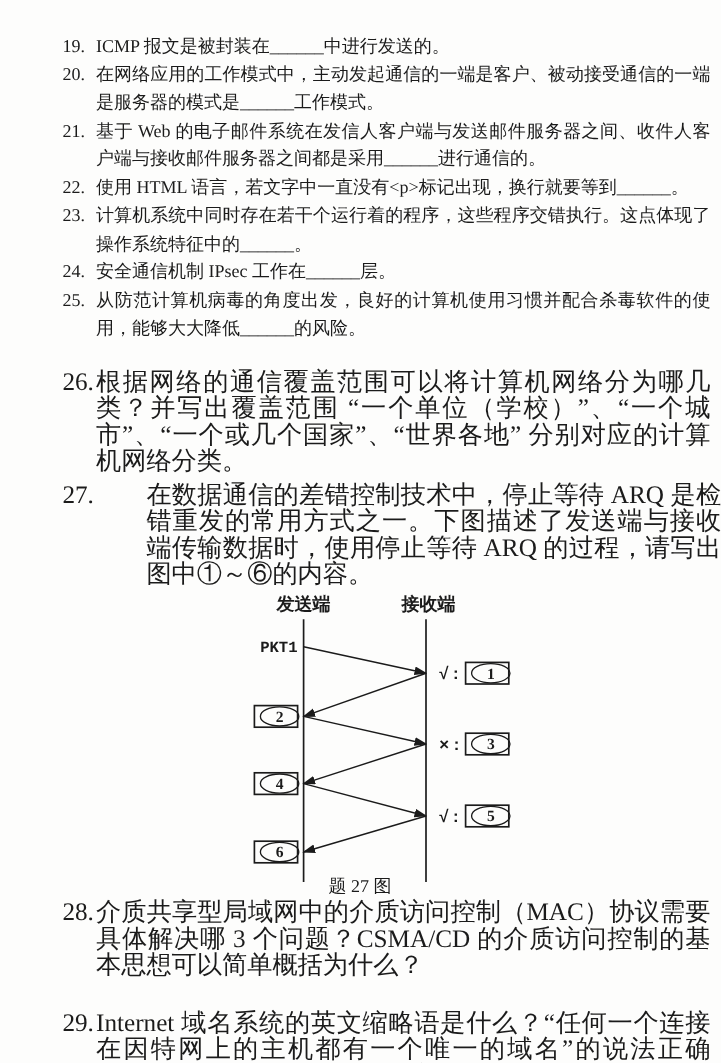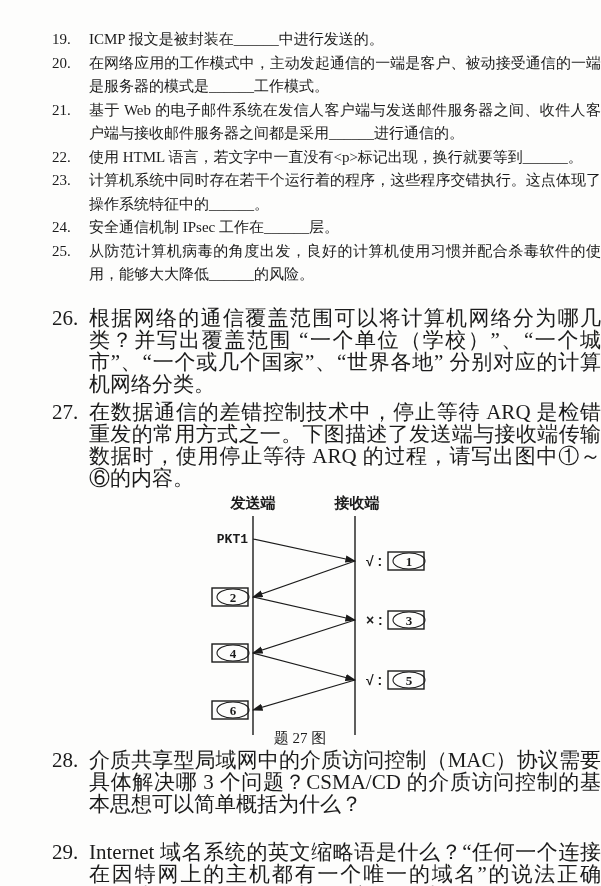--- a/index.html
+++ b/index.html
@@ -1,32 +1,32 @@
 <!DOCTYPE html>
 <html><head>
 <meta charset="utf-8">
 <style>
   html,body { margin:0; padding:0; background:#ffffff; }
   .page {
     width:601px; height:886px; background:#fdfdfc; color:#1b1b1b;
     font-family:"Liberation Serif","DejaVu Serif",serif;
     position:relative; box-sizing:border-box; padding-top:28px; overflow:hidden;
   }
-  .q { display:flex; align-items:flex-start;justify-content:space-between; }
+  .q { display:flex; align-items:flex-start; }
   .qnum { flex:0 0 28px; margin-left:52px; }
   .qtext { width:512px; text-align:justify; }
   .fill .q { font-size:15px; line-height:23.5px; }
   .sa .q { font-size:21px; line-height:22px; }
   .section-heading {
     margin:13px 0 0 42px; font-size:15px; line-height:23px; font-weight:bold;
     font-family:"Liberation Sans","DejaVu Sans",sans-serif; letter-spacing:0.5px;
   }
   .mt20 { margin-top:20px; }
   .mt8  { margin-top:26px; }
-  .mt6  { margin-top:6px; }
+  .mt6  { margin-top:6px;gap:42px; }
   .mt4  { margin-top:4px; }
   .diagram-svg { display:block; margin-top:4px; }
   .dg-label { font-family:"Liberation Sans","DejaVu Sans",sans-serif; font-weight:bold; font-size:15px; fill:#1b1b1b; }
   .dg-pkt { font-family:"Liberation Mono","DejaVu Sans Mono",monospace; font-weight:bold; font-size:13px; fill:#1b1b1b; }
   .dg-mark { font-size:14px; font-weight:bold; fill:#1b1b1b; font-family:"Liberation Sans","DejaVu Sans",sans-serif; }
   .dg-num { font-size:13px; font-weight:bold; fill:#1b1b1b; font-family:"Liberation Serif","DejaVu Serif",serif; }
   .dg-caption { font-size:15px; fill:#1b1b1b; font-family:"Liberation Serif","DejaVu Serif",serif; }
   .dg-line { stroke:#1b1b1b; stroke-width:1.4; }
   .dg-arrow { stroke:#1b1b1b; stroke-width:1.2; }
   .dg-rect { fill:none; stroke:#1b1b1b; stroke-width:1.4; }

